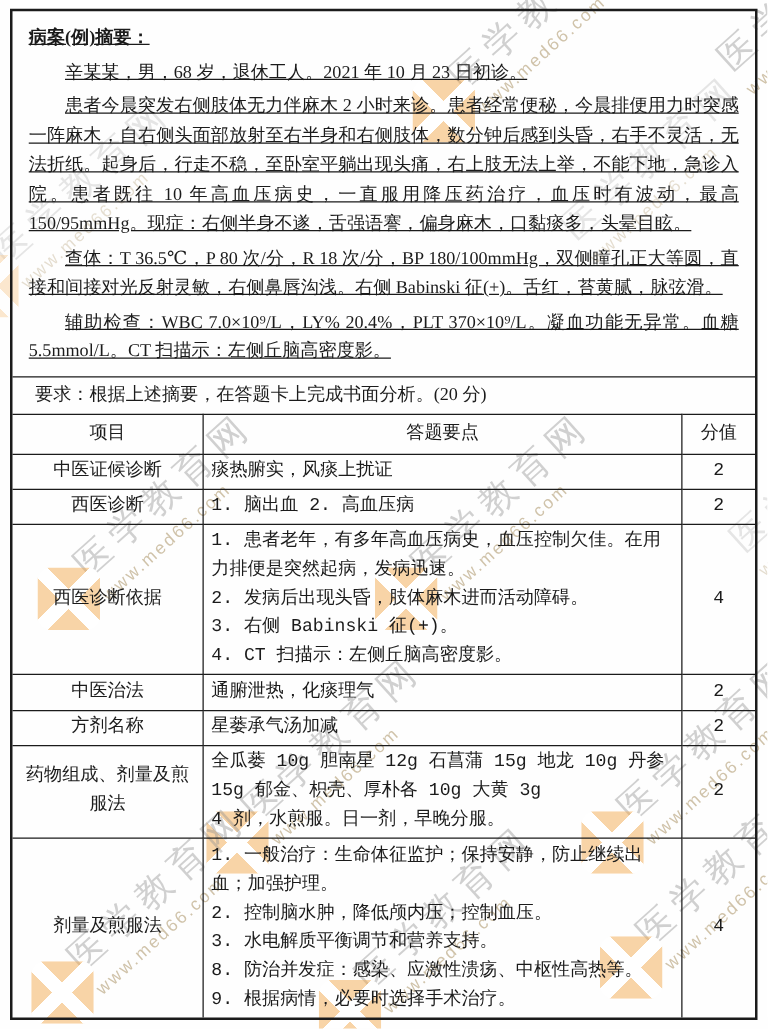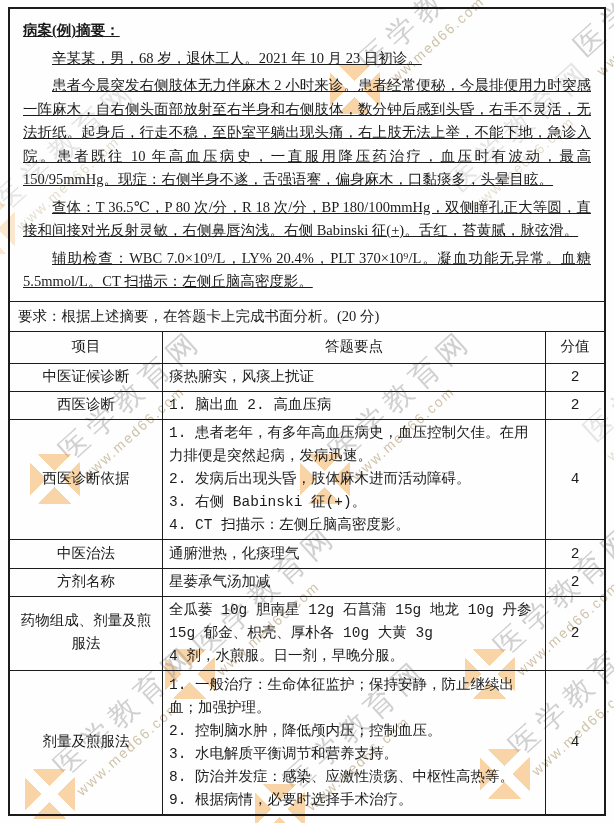--- a/index.html
+++ b/index.html
@@ -27,21 +27,21 @@
       linear-gradient(135deg, transparent 42%, #fff 42%, #fff 58%, transparent 58%);
   }
   
   .frame {
     position:absolute; left:8px; top:7px; right:8px; bottom:7px; z-index:1;
     border:2px solid #1b1b1b; display:flex; flex-direction:column;
   }
   .abstract { padding:6px 9px 3px 9px; font-size:14.5px; line-height:23.5px; text-align:justify; }
   .para { margin:4px; text-indent:2em;text-decoration:underline; }
   .para.title { text-indent:0; font-weight:bold; }
-  .req { border-top:1px solid #1b1b1b; padding:3px 8px; font-size:14.5px; line-height:23px; }
+  .req { border-top:1px solid #1b1b1b; padding:3px 18px; font-size:14.5px; line-height:23px; }
   .table-wrap { flex:1; display:flex; flex-direction:column; }
   table.answer { width:100%; height:100%; border-collapse:collapse; font-size:14.5px; }
   table.answer th, table.answer td {
     border:1px solid #1b1b1b; line-height:23px; padding:2px 6px;
     vertical-align:middle; font-weight:normal;font-family:Liberation Mono, monospace;
   }
   table.answer th:first-child, table.answer td:first-child { border-left:none; }
   table.answer th:last-child,  table.answer td:last-child  { border-right:none; }
   table.answer tr:last-child td { border-bottom:none; }
   table.answer thead th { text-align:center; height:27px; }

